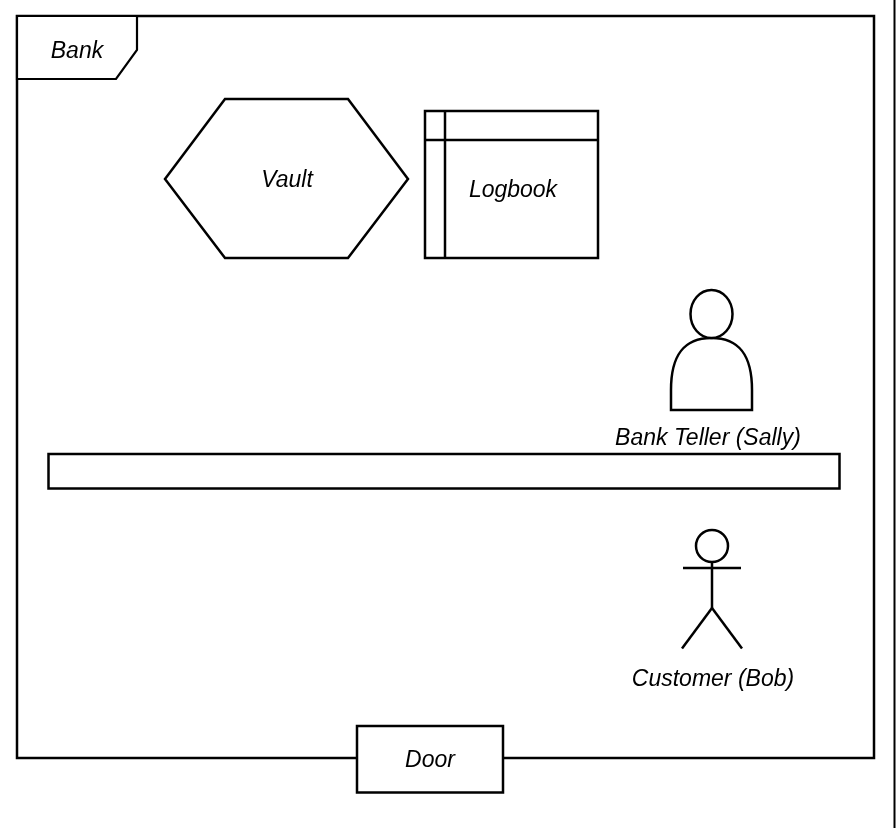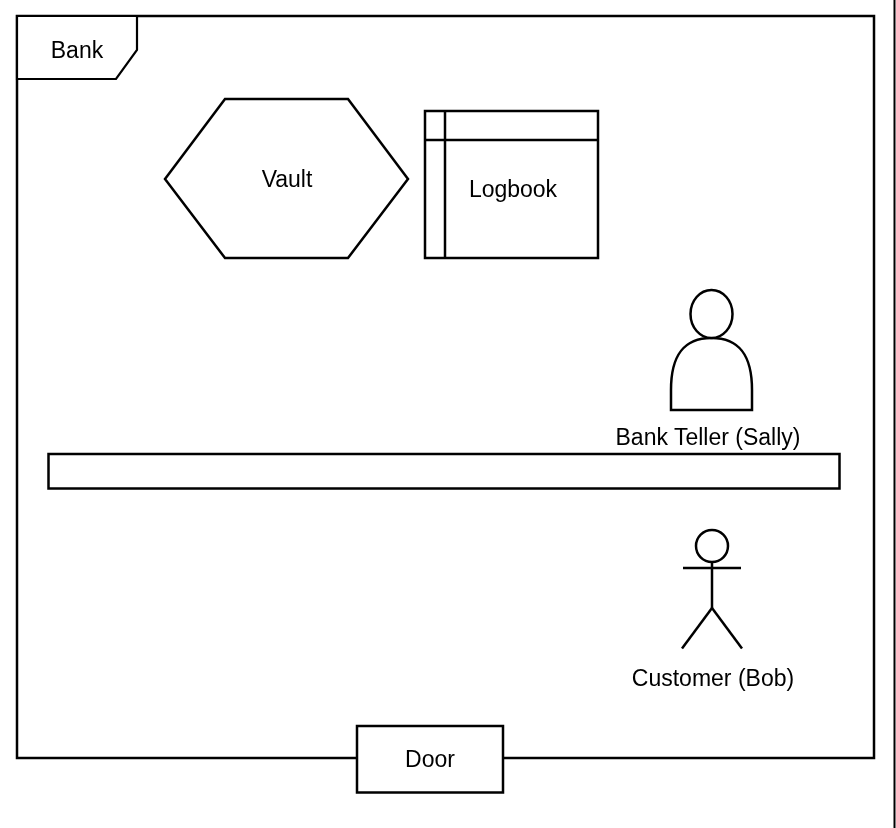--- a/index.html
+++ b/index.html
@@ -11,20 +11,21 @@
     margin: 0;
     padding: 0;
     background: var(--bg-color);
   }
   .stage {
     position: relative;
     width: 896px;
     height: 828px;
     background: var(--bg-color);
     overflow: hidden;
+    font-style: italic;
   }
   svg.diagram {
     display: block;
     width: 896px;
     height: 828px;
   }
   .shape {
     fill: var(--bg-color);
     stroke: var(--stroke-color);
     stroke-width: 2.5;

